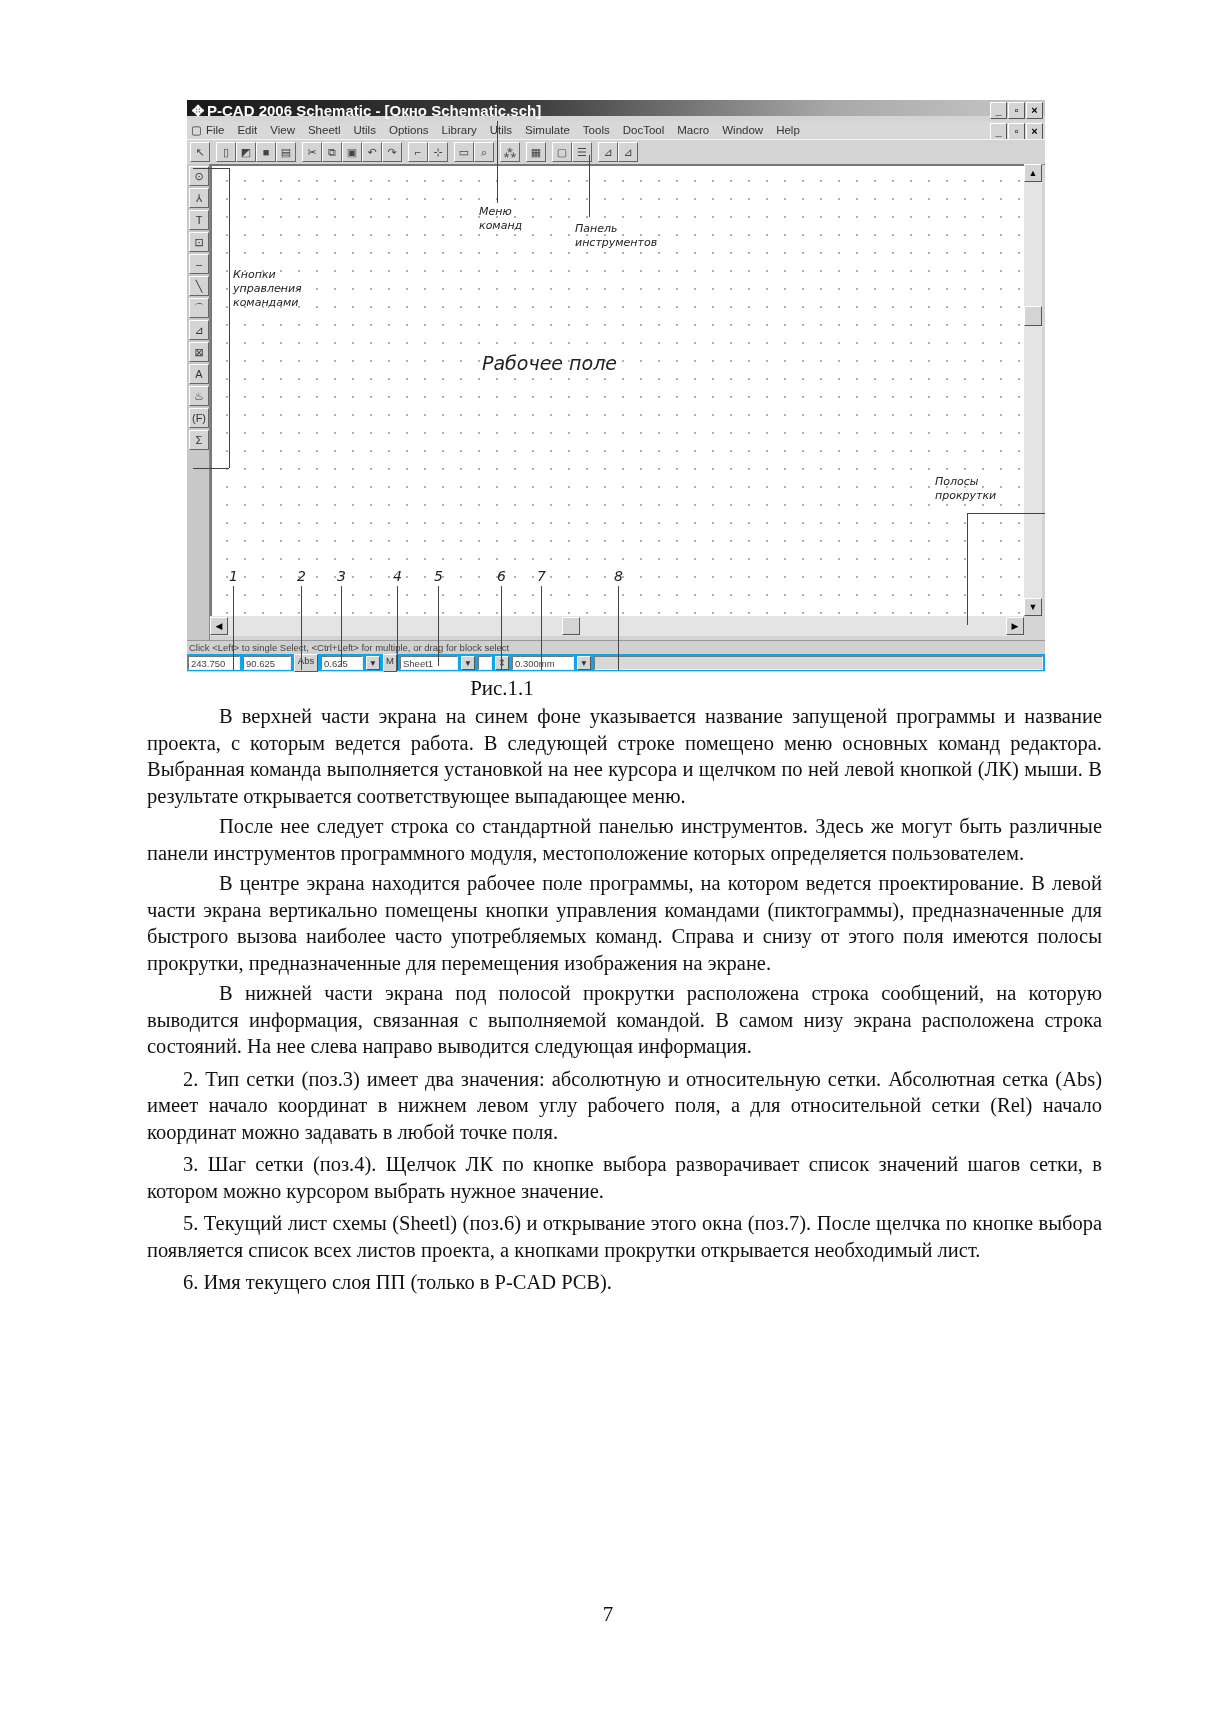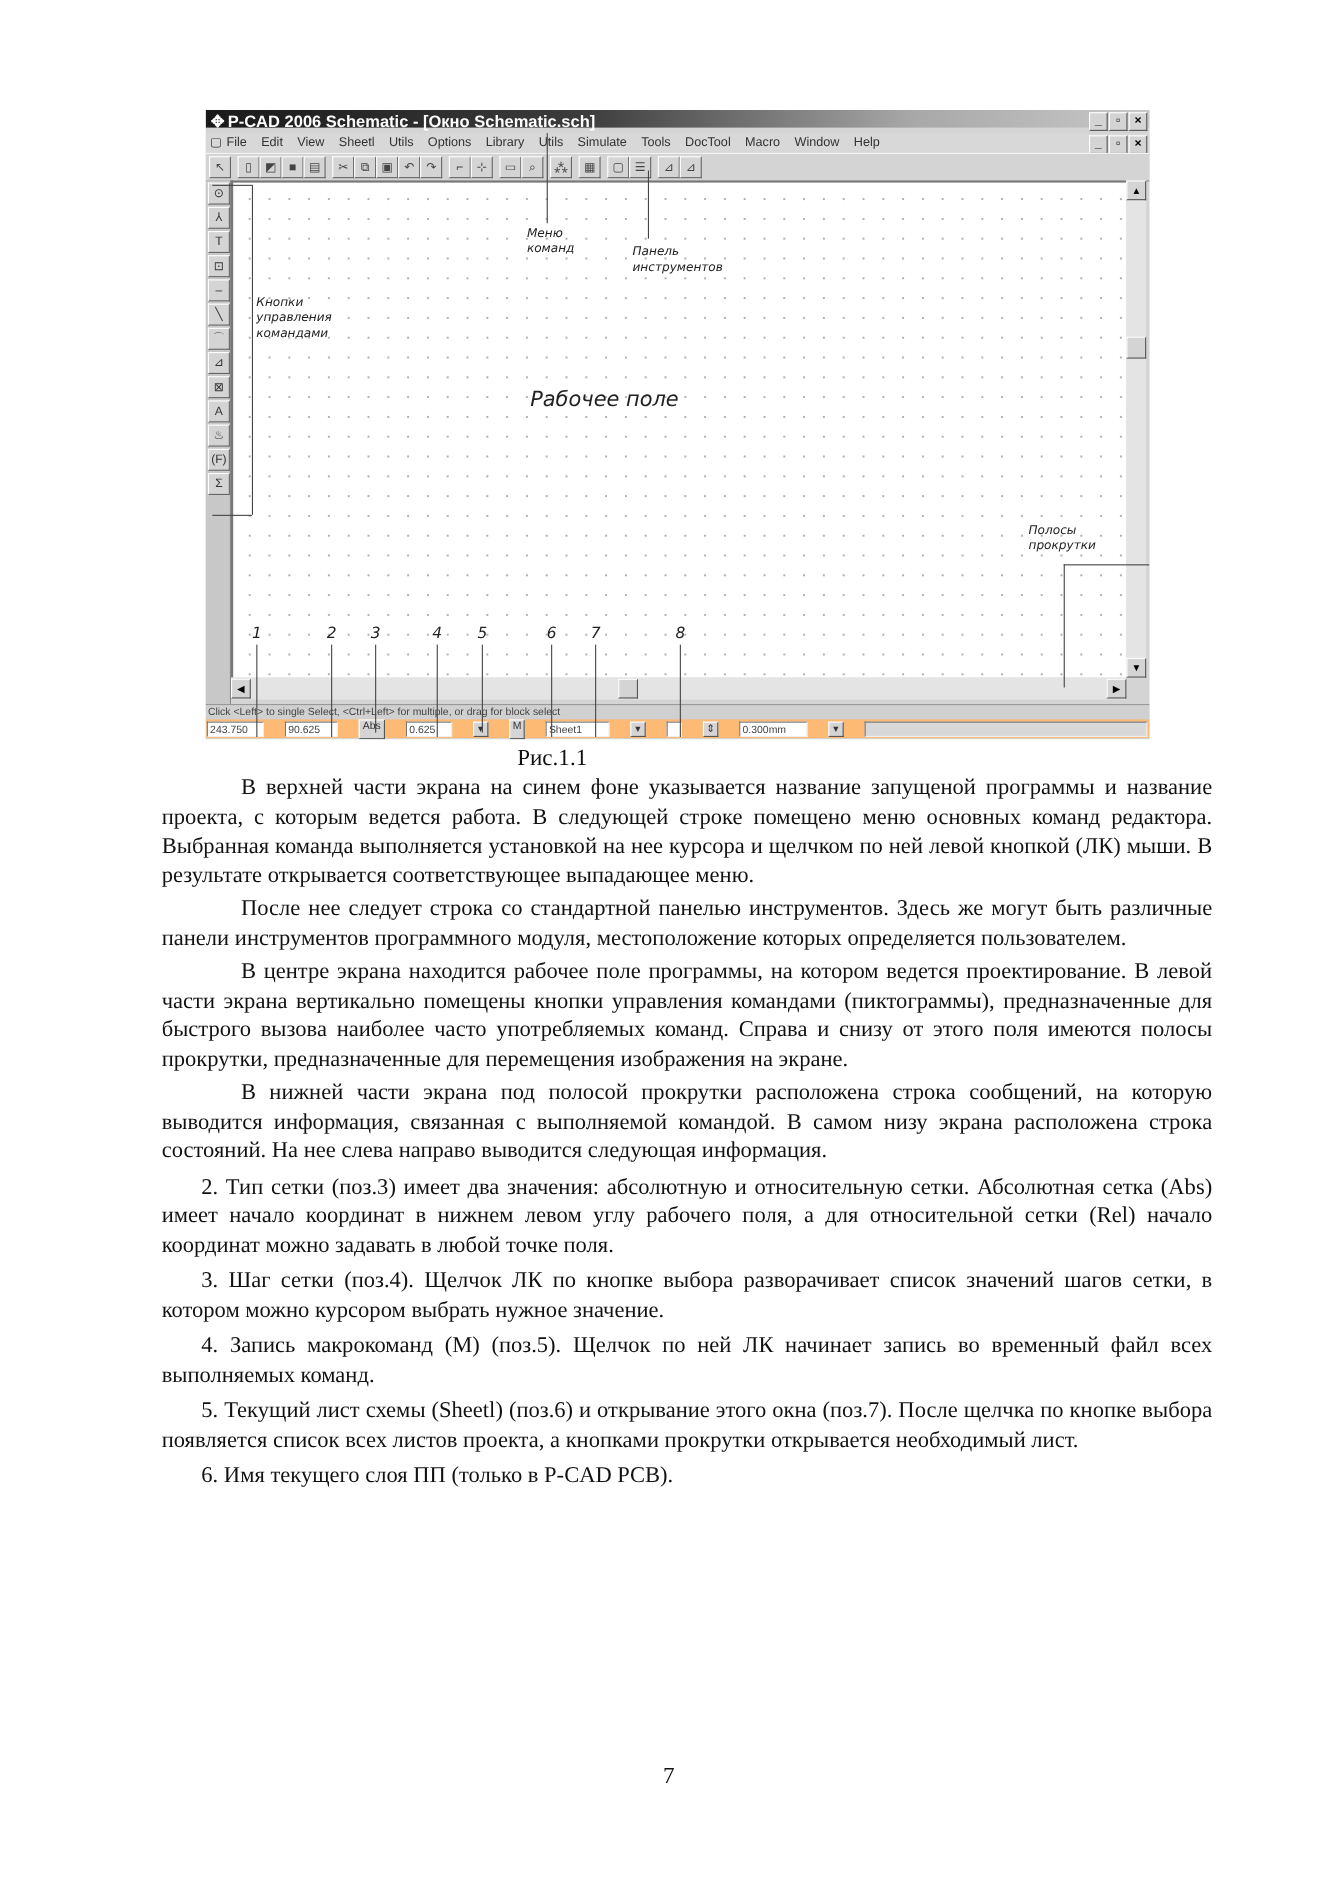--- a/index.html
+++ b/index.html
@@ -29,22 +29,22 @@
         border-bottom-color:#666; font-size:11px; line-height:18px; text-align:center; color:#333; background:#d4d4d4; }
   .work { position:absolute; left:23px; top:64px; width:812px; height:450px; background:#fff;
           background-image:radial-gradient(circle,#b0b0b0 0.9px,transparent 1.2px);
           background-size:18px 18px; background-position:6px 6px; border-left:2px solid #777; border-top:2px solid #777; }
   .vscroll { position:absolute; right:3px; top:64px; width:18px; height:452px; background:#e4e4e4; }
   .sbtn { position:absolute; width:16px; height:16px; background:#d4d4d4; border:1px solid #fff;
           border-right-color:#555; border-bottom-color:#555; font-size:9px; line-height:16px; text-align:center; color:#000; }
   .hscroll { position:absolute; left:23px; top:516px; width:814px; height:20px; background:#e4e4e4; }
   .msgbar { position:absolute; left:0; top:540px; right:0; height:14px; background:#d0d0d0;
             font-size:9.5px; line-height:14px; color:#444; padding-left:2px; border-top:1px solid #999; }
-  .statusbar { position:absolute; left:0; top:554px; right:0; height:17px; background:#fdba74;
-               display:flex; align-items:center; gap:19px; padding-left:1px; font-size:9.5px; }
+  .statusbar { position:absolute; left:0; top:554px; right:0; height:17px; background:#0ea5e9;
+               display:flex; align-items:center; gap:3px; padding-left:1px; font-size:9.5px; }
   .sf { height:14px; background:#fff; border:1px solid #777; border-right-color:#eee; border-bottom-color:#eee;
         line-height:14px; padding-left:2px; color:#444; box-sizing:border-box; }
   .sbt { height:18px; border:1px solid #fff; border-right-color:#555; border-bottom-color:#555; background:#d4d4d4;
          line-height:12px; text-align:center; font-size:9.5px; color:#333; box-sizing:border-box; }
   .dd { width:14px; height:14px; }
   .anno { position:absolute; font-family:"DejaVu Sans", sans-serif; font-style:italic; color:#222; font-size:11px; line-height:14px; }
   .anno.big { font-size:19px; }
   .line { position:absolute; background:#444; }
   .num { position:absolute; font-family:"DejaVu Sans", sans-serif; font-style:italic; font-size:14px; color:#222; }
   .caption { position:absolute; top:676px; left:0; width:1004px; text-align:center; font-size:21px; }
@@ -214,18 +214,17 @@
 
 <div class="caption">Рис.1.1</div>
 
 <div class="text">
   <p class="ind">В верхней части экрана на синем фоне указывается название запущеной программы и название проекта, с которым ведется работа. В следующей строке помещено меню основных команд редактора. Выбранная команда выполняется установкой на нее курсора и щелчком по ней левой кнопкой (ЛК) мыши. В результате открывается соответствующее выпадающее меню.</p>
   <p class="ind" style="margin-top:4px">После нее следует строка со стандартной панелью инструментов. Здесь же могут быть различные панели инструментов программного модуля, местоположение которых определяется пользователем.</p>
   <p class="ind" style="margin-top:4px">В центре экрана находится рабочее поле программы, на котором ведется проектирование. В левой части экрана вертикально помещены кнопки управления командами (пиктограммы), предназначенные для быстрого вызова наиболее часто употребляемых команд. Справа и снизу от этого поля имеются полосы прокрутки, предназначенные для перемещения изображения на экране.</p>
   <p class="ind" style="margin-top:4px">В нижней части экрана под полосой прокрутки расположена строка сообщений, на которую выводится информация, связанная с выполняемой командой. В самом низу экрана расположена строка состояний. На нее слева направо выводится следующая информация.</p>
   <p class="li">2.  Тип сетки (поз.3) имеет два значения: абсолютную и относительную сетки. Абсолютная сетка (Abs) имеет начало координат в нижнем левом углу рабочего поля, а для относительной сетки (Rel) начало координат можно задавать в любой точке поля.</p>
   <p class="li">3.  Шаг сетки (поз.4). Щелчок ЛК по кнопке выбора разворачивает список значений шагов сетки, в котором можно курсором выбрать нужное значение.</p>
-  <p class="li">4.  Запись макрокоманд (М) (поз.5). Щелчок по ней ЛК начинает запись во временный файл всех выполняемых команд.</p>
   <p class="li">5.  Текущий лист схемы (Sheetl) (поз.6) и открывание этого окна (поз.7). После щелчка по кнопке выбора появляется список всех листов проекта, а кнопками прокрутки открывается необходимый лист.</p>
   <p class="li">6.  Имя текущего слоя ПП (только в P-CAD PCB).</p>
 </div>
 
 <div class="pagenum">7</div>
 
 </body></html>

